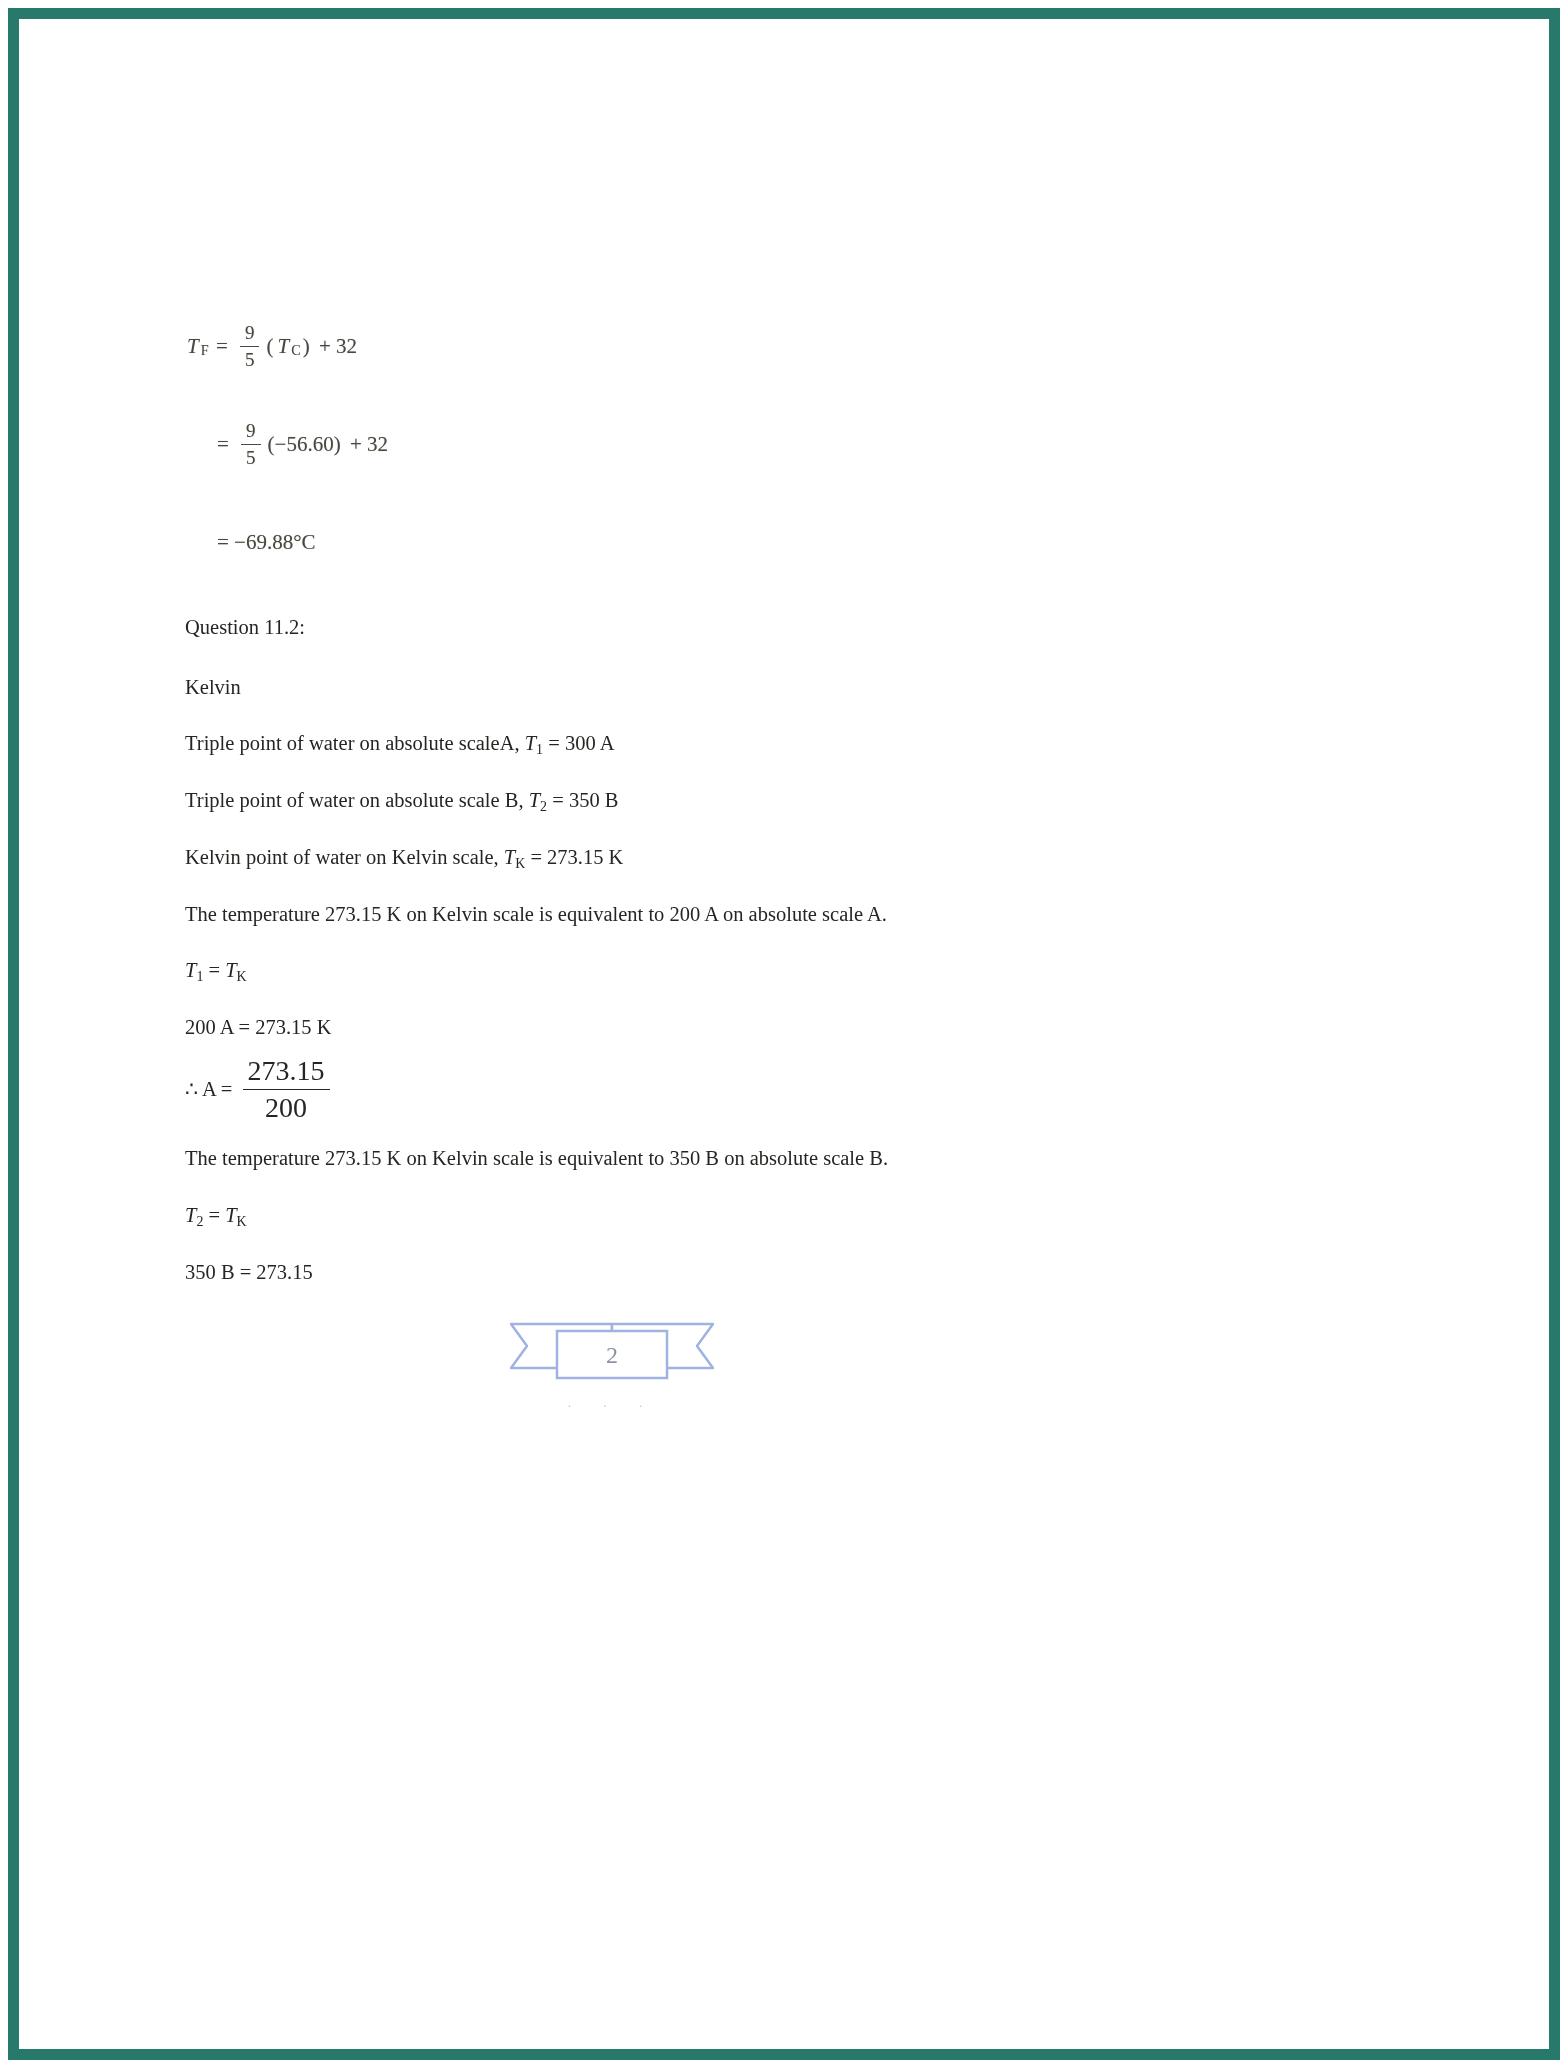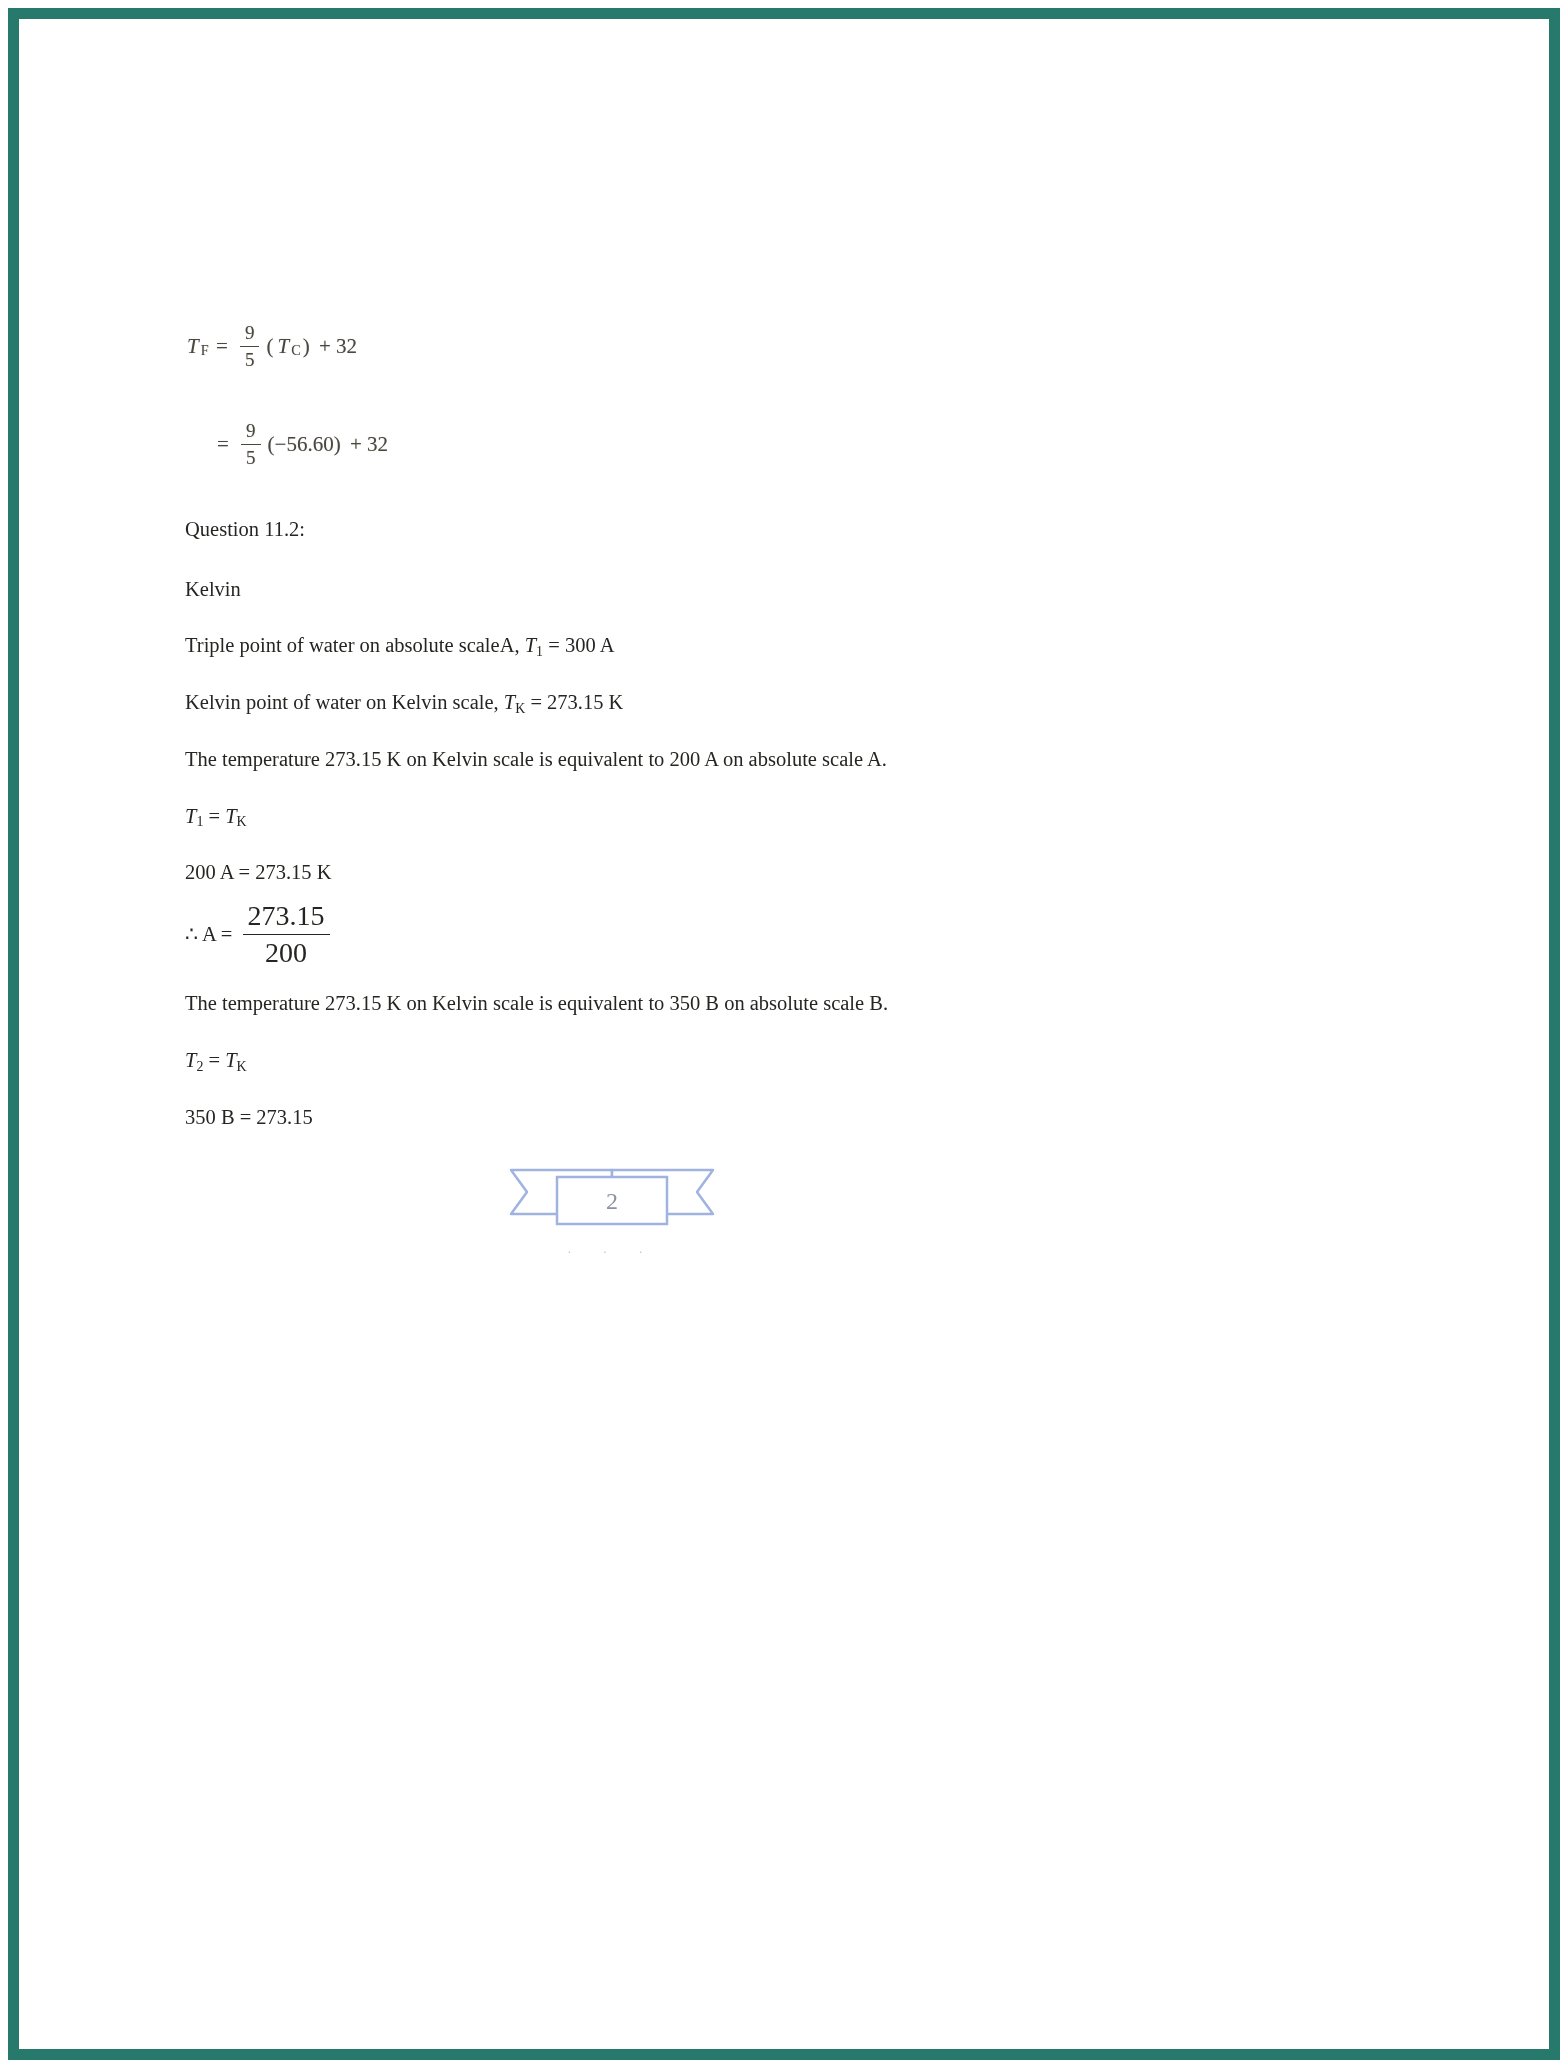--- a/index.html
+++ b/index.html
@@ -144,28 +144,32 @@
     <div class="eq-line eq-indent">
       <span class="eq-piece">= </span>
       <span class="frac">
         <span class="num">9</span>
         <span class="den">5</span>
       </span>
       <span class="eq-piece">(−56.60)</span>
       <span class="eq-piece"> + 32</span>
     </div>
 
+    <div class="eq-line eq-indent">
+      <span class="eq-piece">= −69.88°C</span>
+    </div>
 
     <p class="para heading">Question 11.2:</p>
 
 
     <p class="para">Kelvin</p>
 
     <p class="para math-line"><span>Triple point of water on absolute scaleA, </span><span class="var">T</span><sub>1</sub><span> = 300 A</span></p>
 
+    <p class="para math-line"><span>Triple point of water on absolute scale B, </span><span class="var">T</span><sub>2</sub><span> = 350 B</span></p>
 
     <p class="para math-line"><span>Kelvin point of water on Kelvin scale, </span><span class="var">T</span><sub>K</sub><span> = 273.15 K</span></p>
 
     <p class="para">The temperature 273.15 K on Kelvin scale is equivalent to 200 A on absolute scale A.</p>
 
     <p class="para math-line"><span class="var">T</span><sub>1</sub><span> = </span><span class="var">T</span><sub>K</sub></p>
 
     <p class="para math-line" style="margin-bottom: 12px;">200 A = 273.15 K</p>
 
     <div class="para tall-line">

